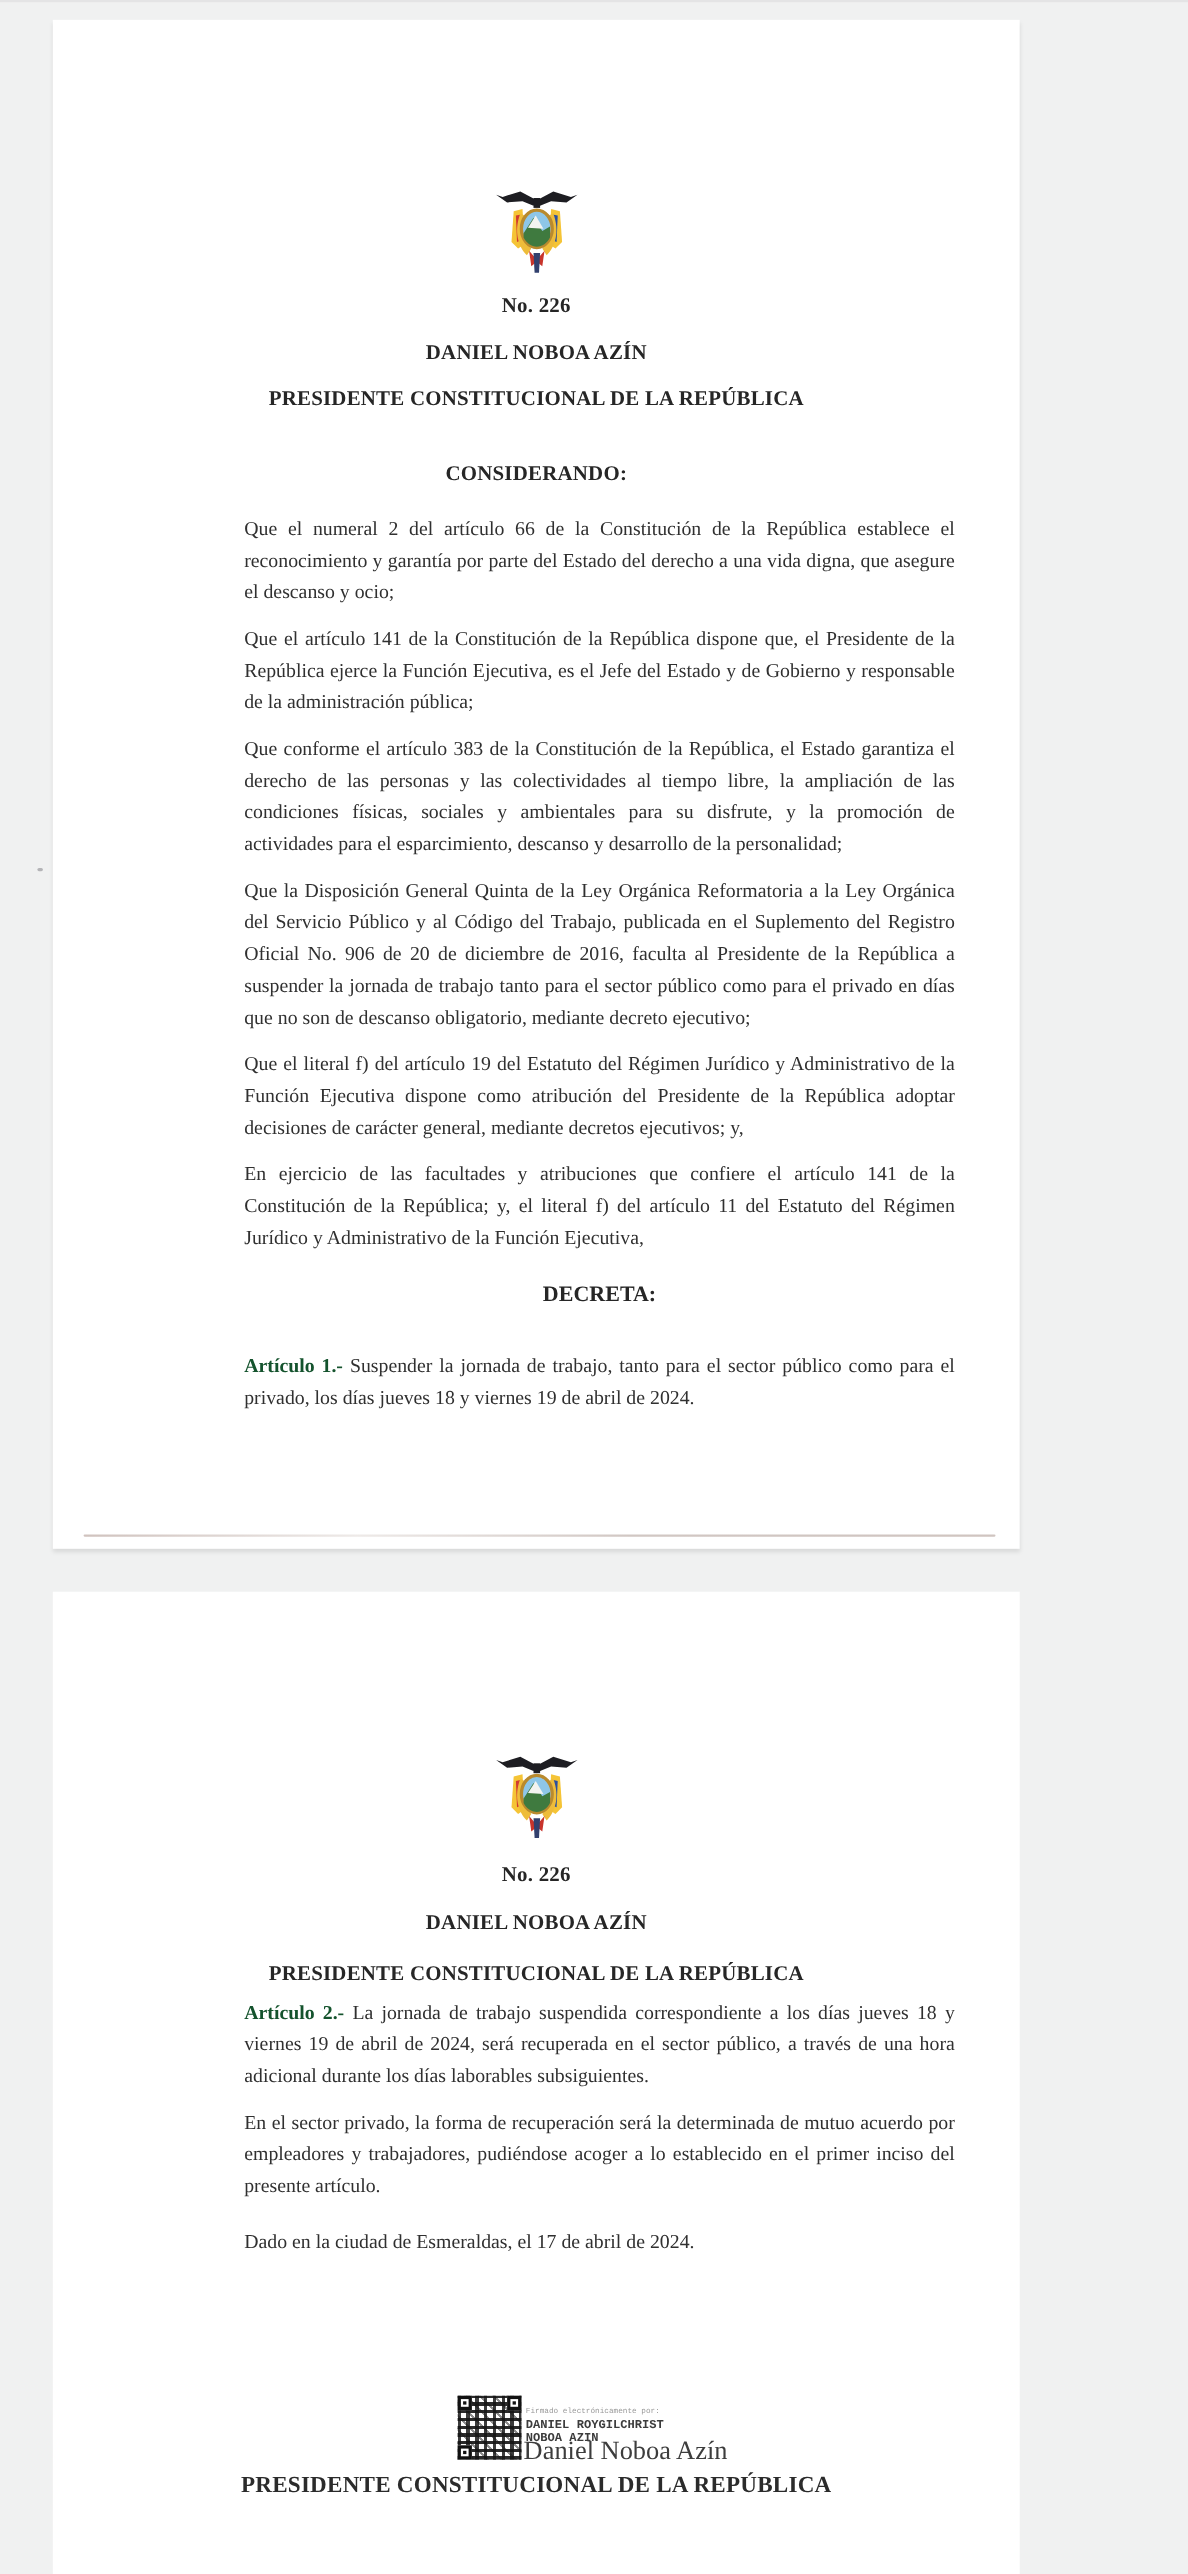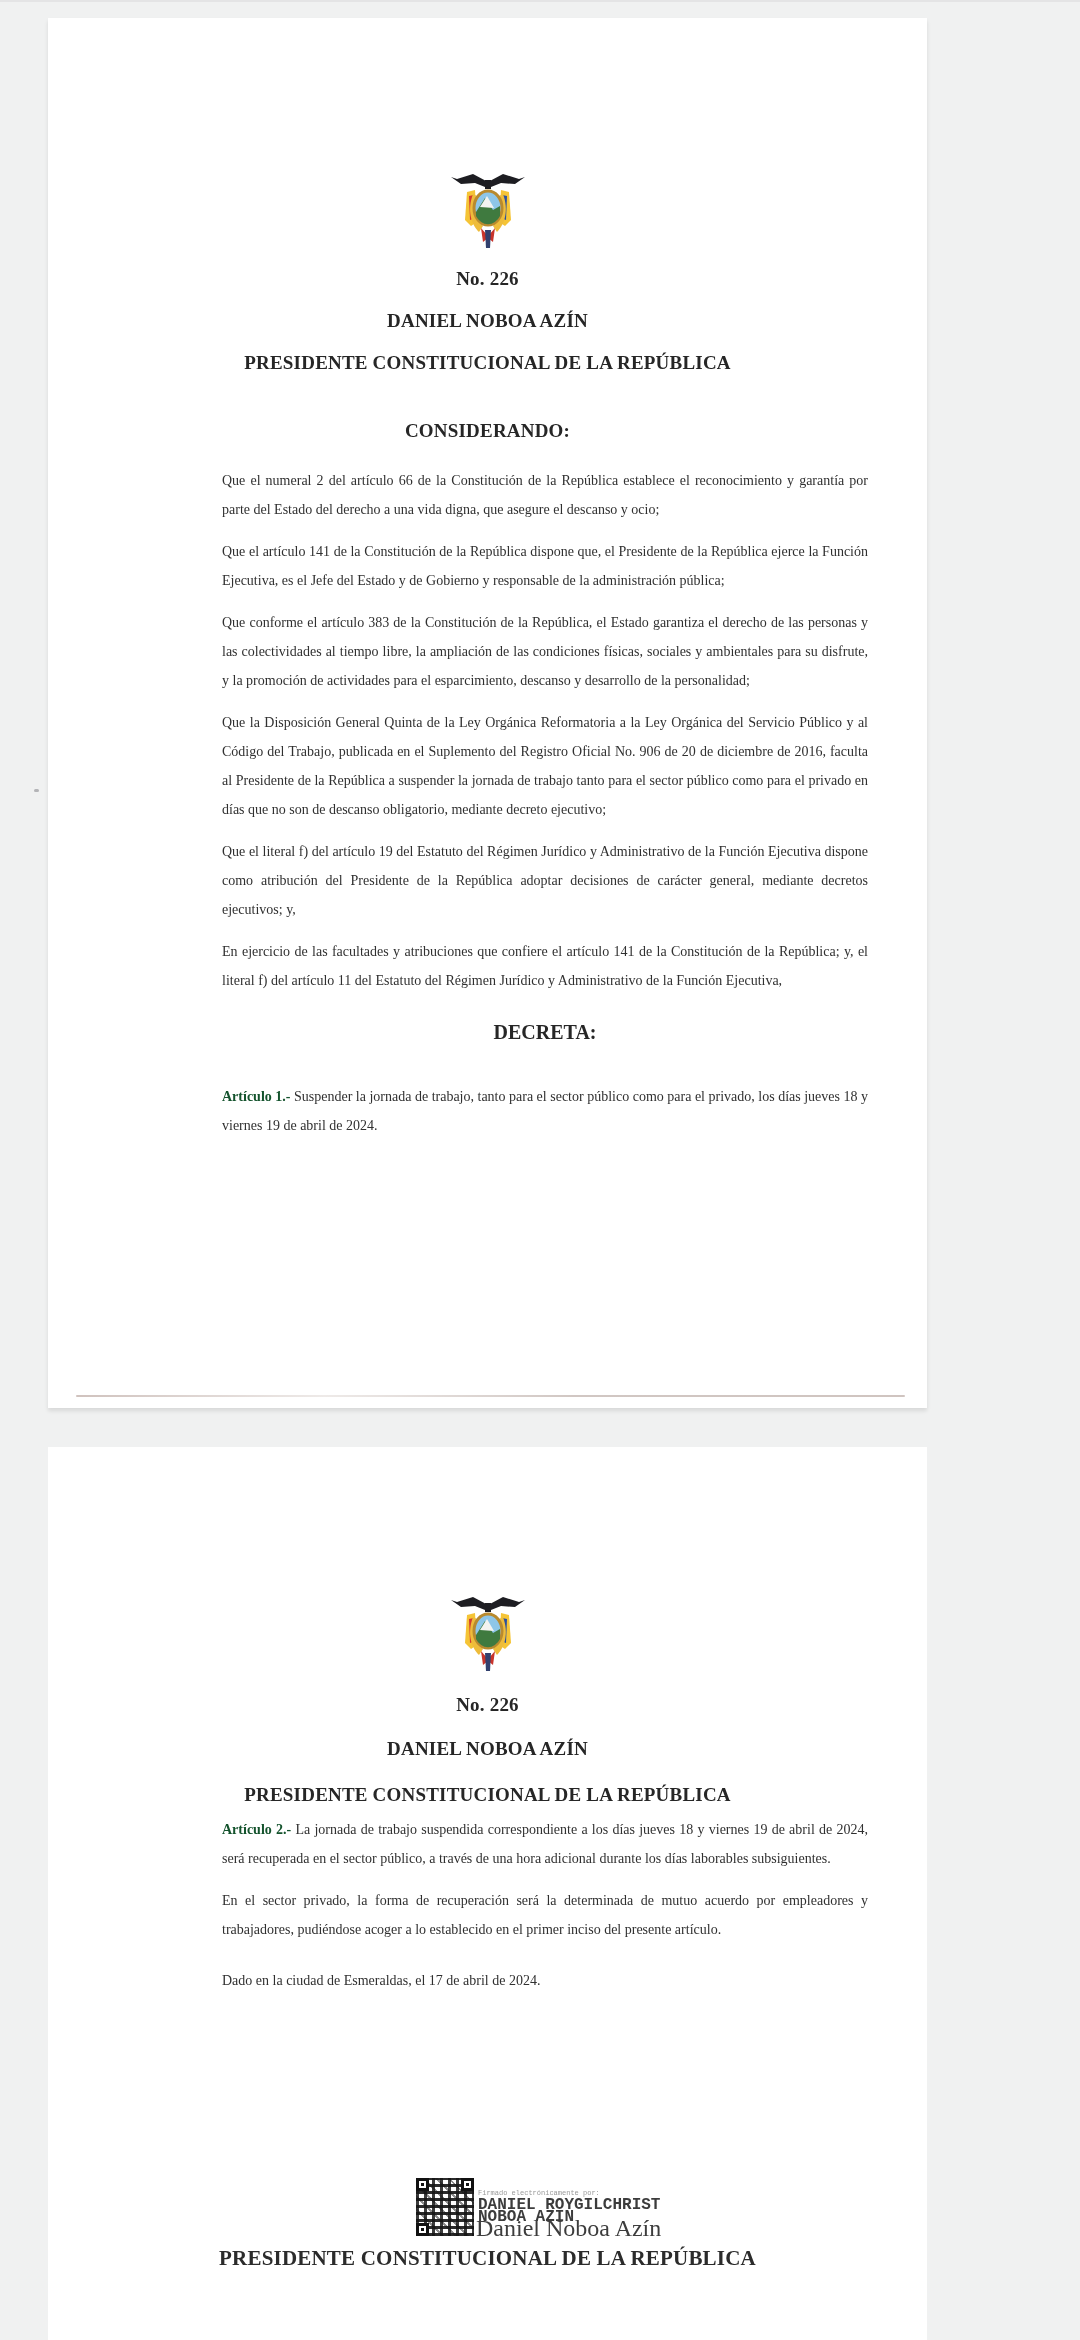--- a/index.html
+++ b/index.html
@@ -23,21 +23,21 @@
   }
   .h-number{font-size:19px;}
   .h-name{font-size:19px;}
   .h-title{font-size:19px;}
   .h-considerando{font-size:19px;}
   .textcol{
     position:absolute;left:174px;width:646px;color:#303030;
   }
   .para{
     margin:0 0 13px 0;
-    font-size:14px;line-height:29px;
+    font-size:18px;line-height:29px;
     text-align:justify;
     font-family:Liberation Serif, serif;
   }
   .para:last-child{margin-bottom:0;}
   .bold-inline{font-weight:bold;color:#14532d;}
   .decreta{
     text-align:center;font-weight:bold;color:#262626;font-size:20px;
     margin:26px 0 38px 0;
   }
   .dateline{margin-top:22px;}
@@ -54,21 +54,21 @@
   .qr .finder::after{content:"";position:absolute;left:2px;top:2px;width:3px;height:3px;background:#111;}
   .qr .f1{left:0;top:0;} .qr .f2{right:0;top:0;} .qr .f3{left:0;bottom:0;}
   .sig-note{
     position:absolute;left:430px;top:742px;
     font-family:Liberation Mono, monospace;
     font-size:7px;line-height:8px;color:#9a9a9a;white-space:nowrap;
   }
   .sig-digital{
     position:absolute;left:430px;top:752px;
     font-family:"Liberation Mono", monospace;
-    font-size:16px;line-height:12px;font-weight:bold;color:#3c3c3c;white-space:nowrap;
+    font-size:11px;line-height:12px;font-weight:bold;color:#3c3c3c;white-space:nowrap;
   }
   .sig-name{
     position:absolute;left:428px;top:768px;
     font-size:24px;color:#3d3d3d;white-space:nowrap;
   }
   .sig-title{
     position:absolute;left:0;top:799px;width:100%;text-align:center;
     font-weight:bold;font-size:21px;color:#2b2b2b;letter-spacing:.2px;
   }
   

